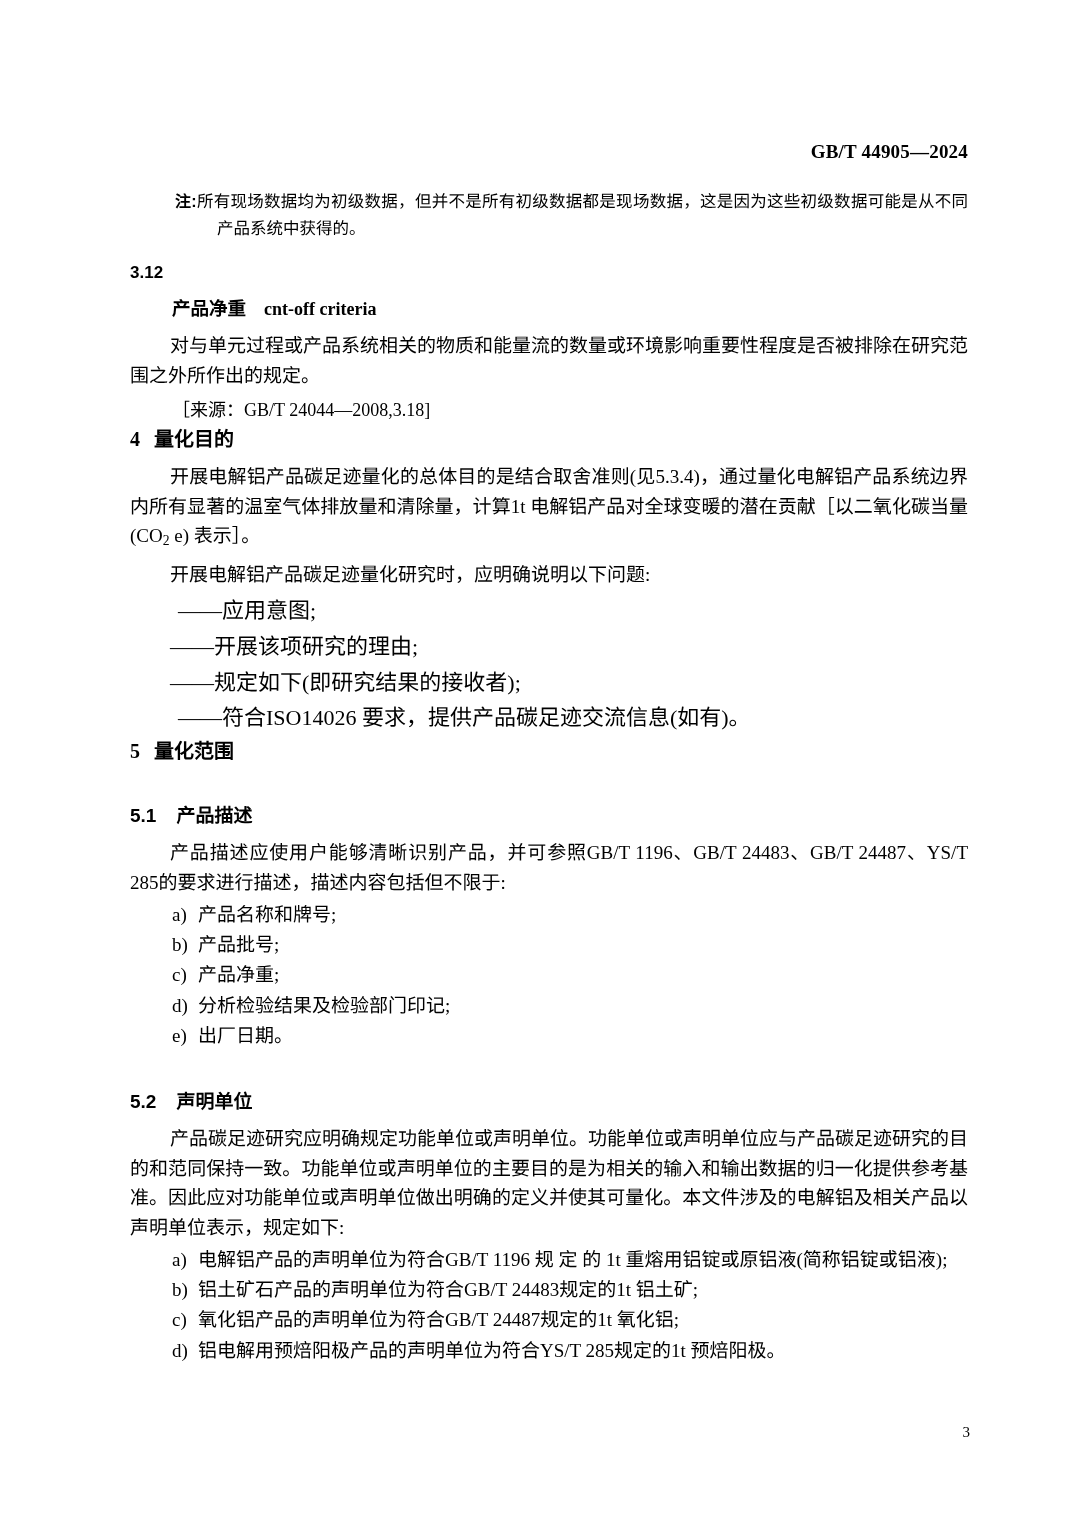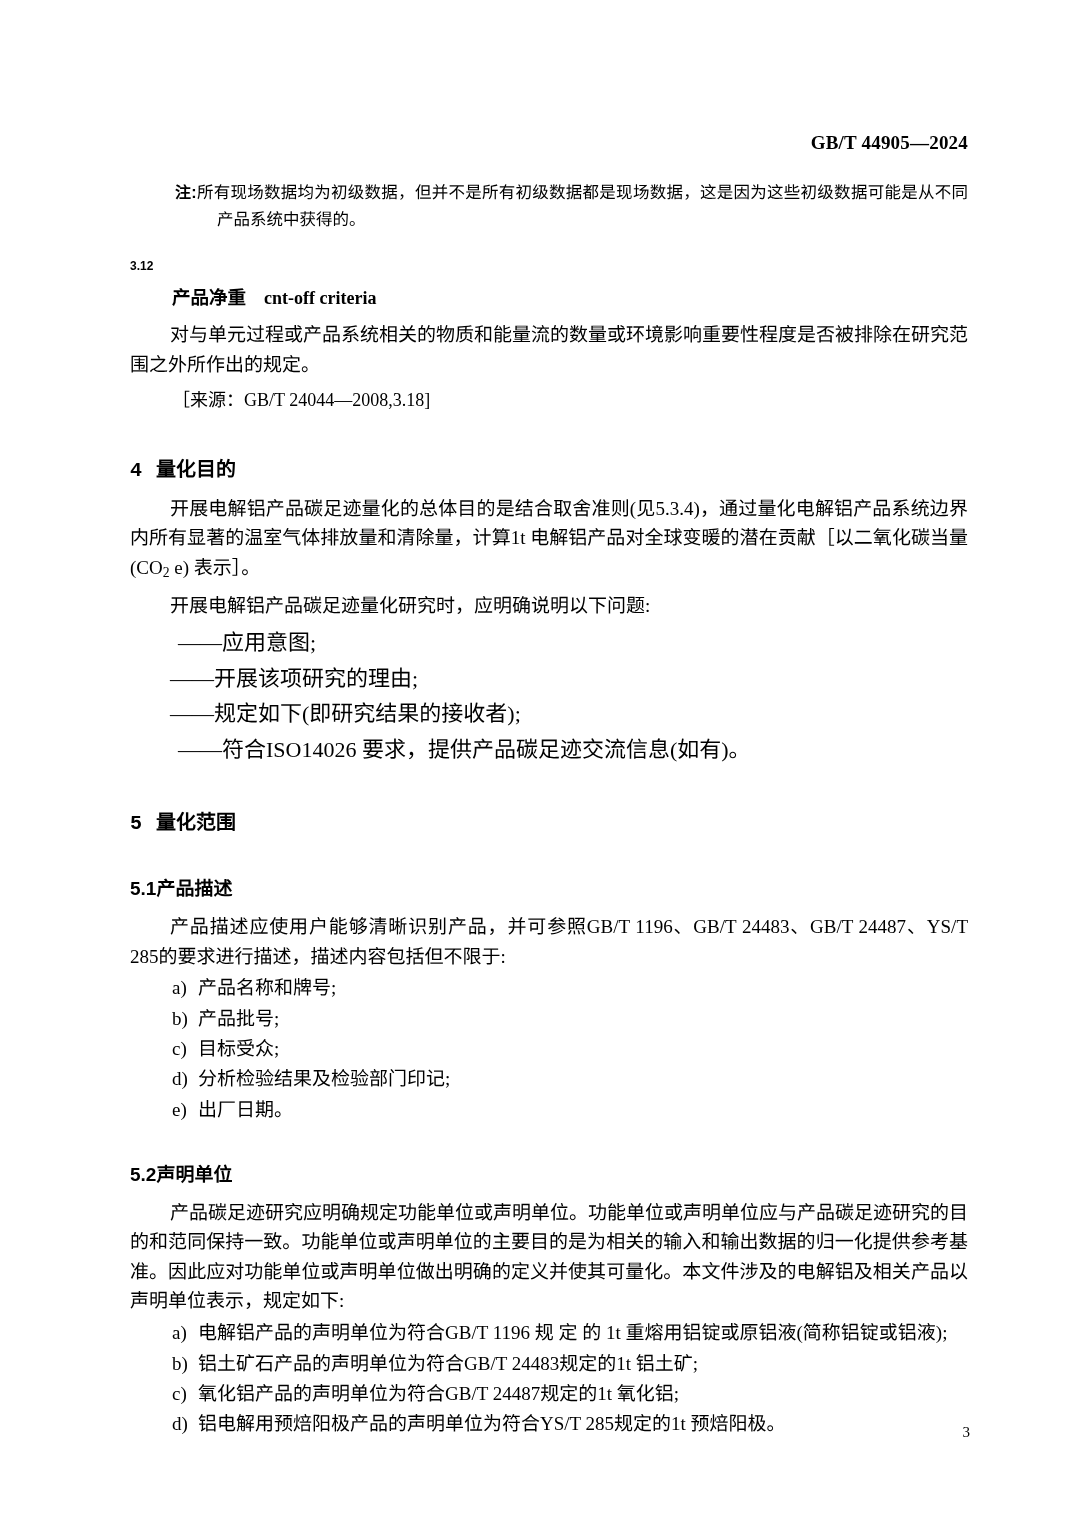--- a/index.html
+++ b/index.html
@@ -13,21 +13,21 @@
     height: 1527px;
     margin: 0 auto;
     background: #ffffff;
     font-family: "Liberation Serif", "DejaVu Serif", serif;
     color: #000000;
     overflow: hidden;
   }
   .content {
     position: absolute;
     left: 130px;
-    top: 4px;
+    top: 13px;
     width: 838px;
   }
 
   
   .doc-header {
     text-align: right;
     font-family: "Liberation Serif", serif;
     font-weight: bold;
     font-size: 19px;
     letter-spacing: 0.2px;
@@ -53,24 +53,24 @@
   .note .note-body { font-size: 16.5px; }
 
   .source-line {
     margin-top: 7px;
     font-size: 18px;
     line-height: 1.5;
     padding-left: 42px;
   }
 
   .clause-num {
-    margin-top: 24px;
-    font-family: "Liberation Sans", sans-serif;
-    font-weight: bold;
-    font-size: 12px;
+    margin-top: 18px;
+    font-family: "Liberation Sans", sans-serif;
+    font-weight: bold;
+    font-size: 17px;
     line-height: 1.5;
   }
   .term-line {
     margin-top: 9px;
     padding-left: 42px;
     font-weight: bold;
     font-size: 18.5px;
     font-family: "Liberation Sans", sans-serif;
     line-height: 1.5;
   }
@@ -84,36 +84,35 @@
   .para {
     margin-top: 8px;
     font-size: 19px;
     line-height: 1.56;
     text-align: justify;
     text-justify: inter-ideograph;
   }
   .para.indent { text-indent: 40px; }
 
   .h1 {
-    margin-top: 42px;
-    font-family: Liberation Mono, monospace;
+    font-family: Liberation Serif, serif;
     font-weight: bold;
     font-size: 20px;
     line-height: 1.5;
   }
   .h1 .h-num { font-weight: bold; margin-right: 14px; }
 
   .h2 {
     margin-top: 36px;
     font-family: "Liberation Sans", sans-serif;
     font-weight: bold;
     font-size: 19px;
     line-height: 1.5;
   }
-  .h2 .h-num { font-weight: bold; margin-right: 0; }
+  .h2 .h-num { font-weight: bold; margin-right: 20px; }
 
   
   .dash-list { margin-top: 4px; }
   .dash-item {
     font-size: 22px;
     line-height: 1.62;
     padding-left: 40px;
     text-align: justify;
   }
   .dash-item.extra-indent { padding-left: 48px; }
@@ -205,21 +204,21 @@
       <div class="alpha-item">
         <span class="marker">a)</span>
         <span class="itxt">产品名称和牌号;</span>
       </div>
       <div class="alpha-item">
         <span class="marker">b)</span>
         <span class="itxt">产品批号;</span>
       </div>
       <div class="alpha-item">
         <span class="marker">c)</span>
-        <span class="itxt">目标受众;</span>
+        <span class="itxt">产品净重;</span>
       </div>
       <div class="alpha-item">
         <span class="marker">d)</span>
         <span class="itxt">分析检验结果及检验部门印记;</span>
       </div>
       <div class="alpha-item">
         <span class="marker">e)</span>
         <span class="itxt">出厂日期。</span>
       </div>
     </div>

